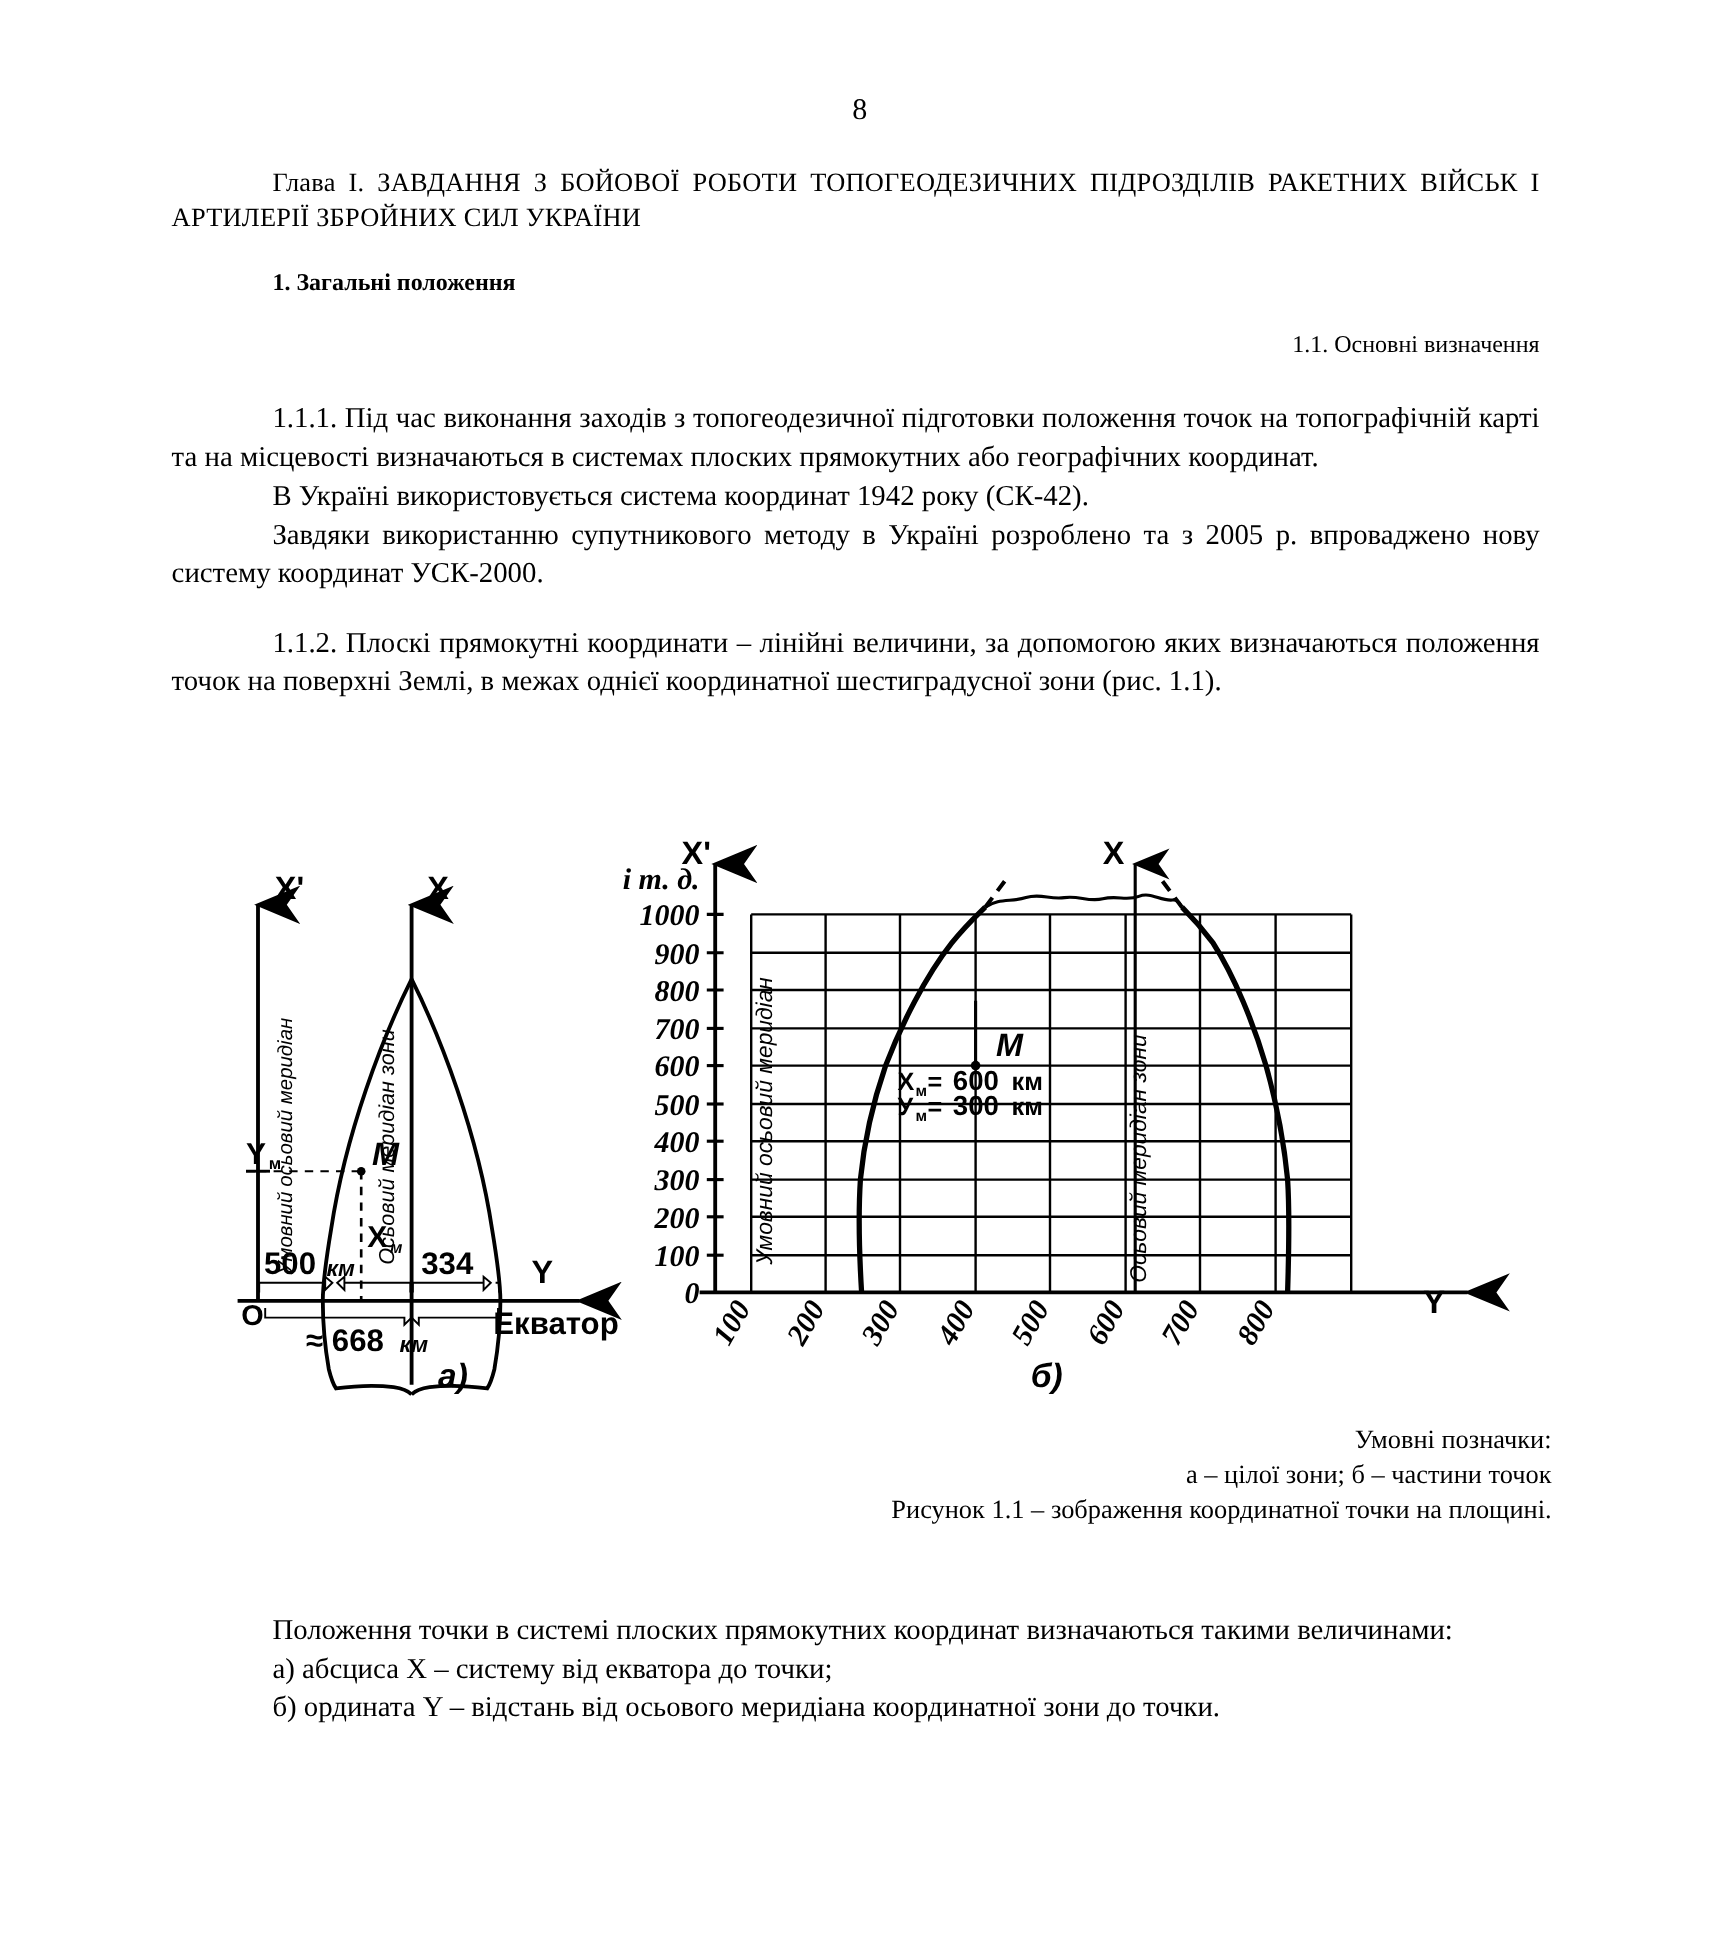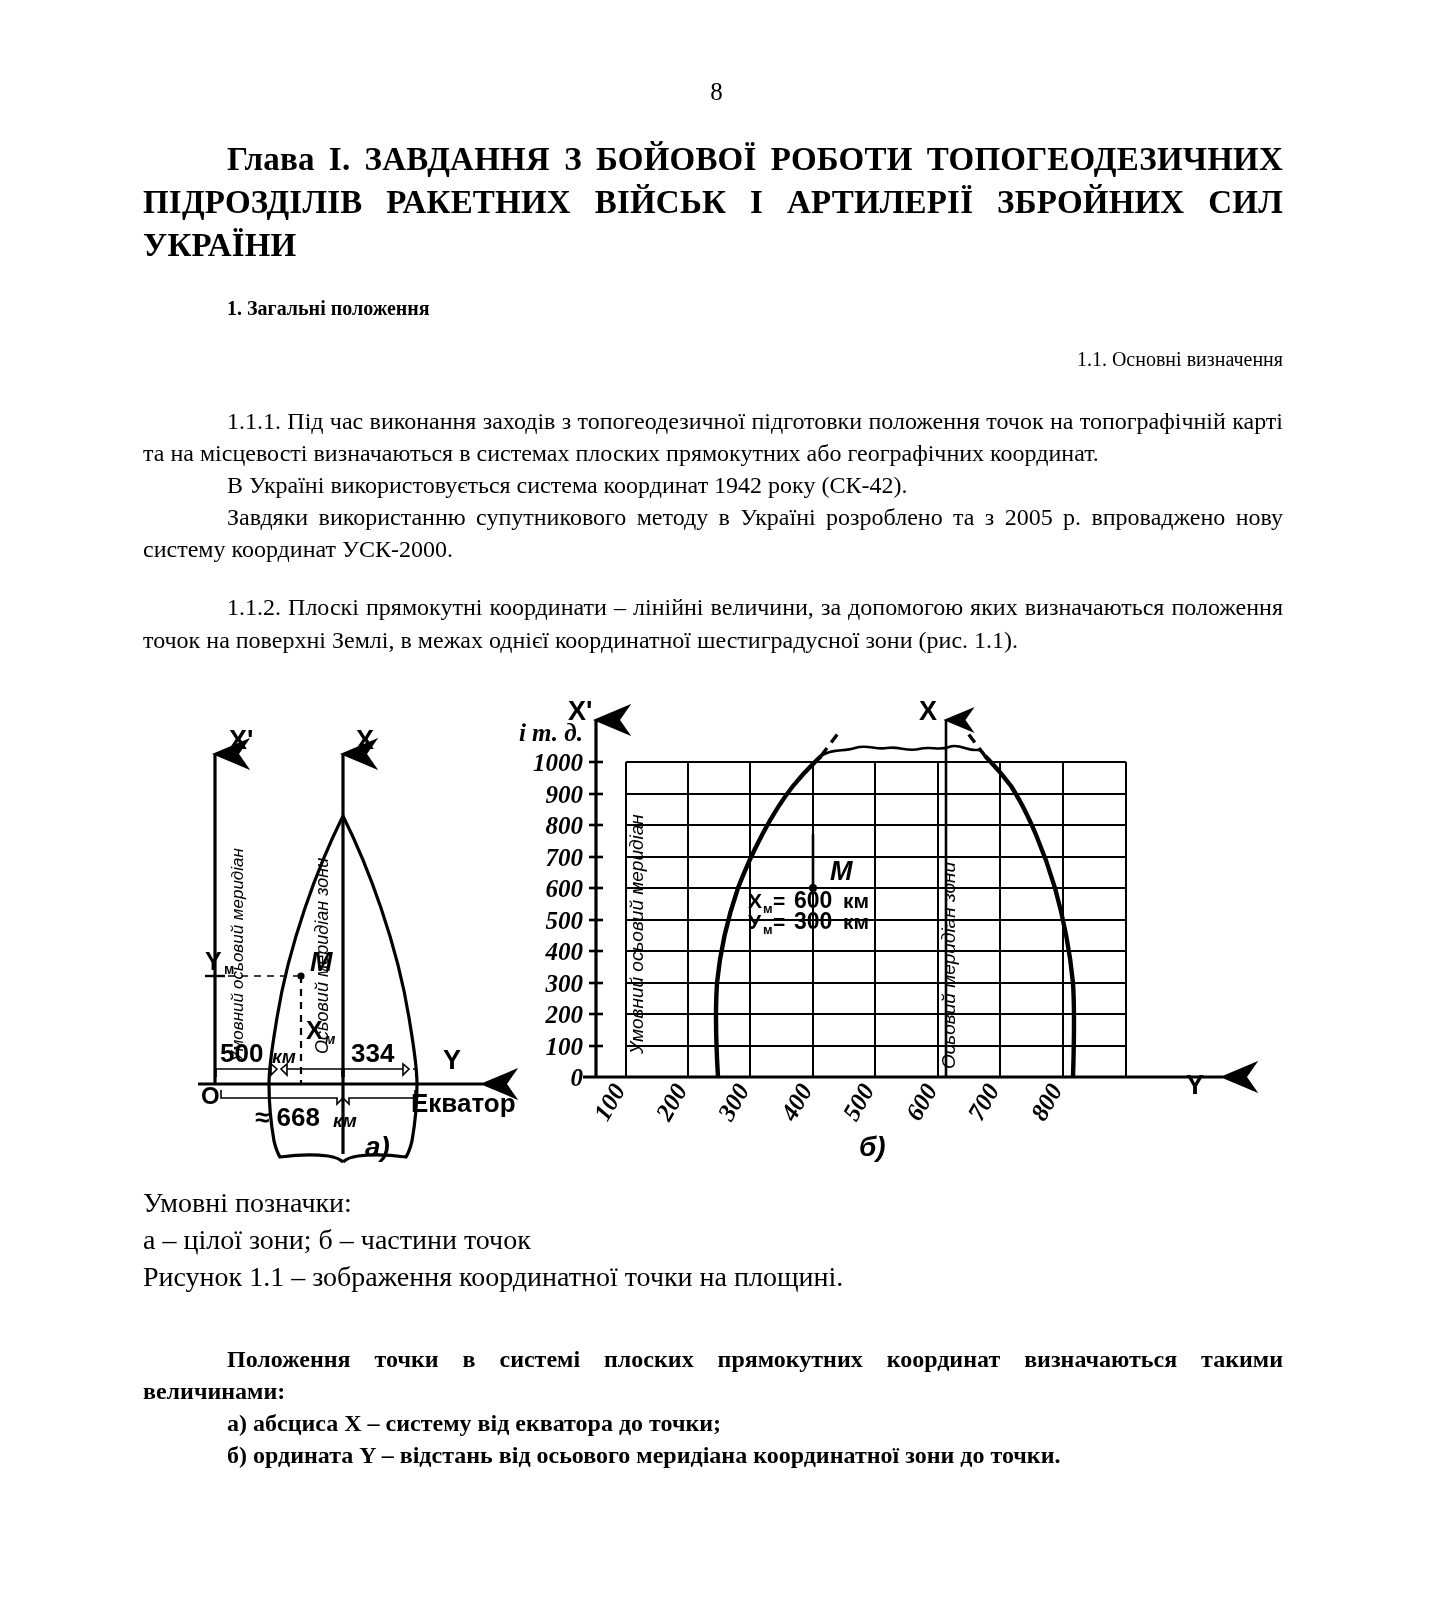--- a/index.html
+++ b/index.html
@@ -16,22 +16,22 @@
   }
   .folio{
     position:absolute;left:0;top:78px;width:1433px;
     text-align:center;font-size:25px;
   }
   .content{
     position:absolute;left:143px;top:138px;width:1140px;
   }
   h1.chapter{
     margin:0;
-    font-size:33px;
-    font-weight:bold;
+    font-size:22px;
+    font-weight:normal;
     line-height:1.30;
     text-align:justify;
     text-indent:84px;
     letter-spacing:0.2px;
   }
   .sec-title{
     margin:0;padding:0;
     font-size:20px;font-weight:bold;
     text-indent:84px;
     margin-top:30px;
@@ -54,27 +54,27 @@
   .gap-md{height:26px;}
 
   
   .figure-wrap{
     position:absolute;left:143px;top:694px;width:1150px;height:480px;
   }
   svg.fig{display:block;}
 
   .fig-caption{
     position:absolute;left:143px;top:1185px;width:1150px;
-    text-align:left;font-size:28px;line-height:1.32;
+    text-align:right;font-size:22px;line-height:1.32;
   }
   .fig-caption .line{display:block;}
   .fig-caption b{font-weight:normal;}
 
   .tail{
-    position:absolute;left:143px;top:1343px;width:1140px;font-weight:bold;
+    position:absolute;left:143px;top:1343px;width:1140px;
   }
 </style>
 </head>
 <body>
 
 <div class="page">
 
   <div class="folio">8</div>
 
   <div class="content">

